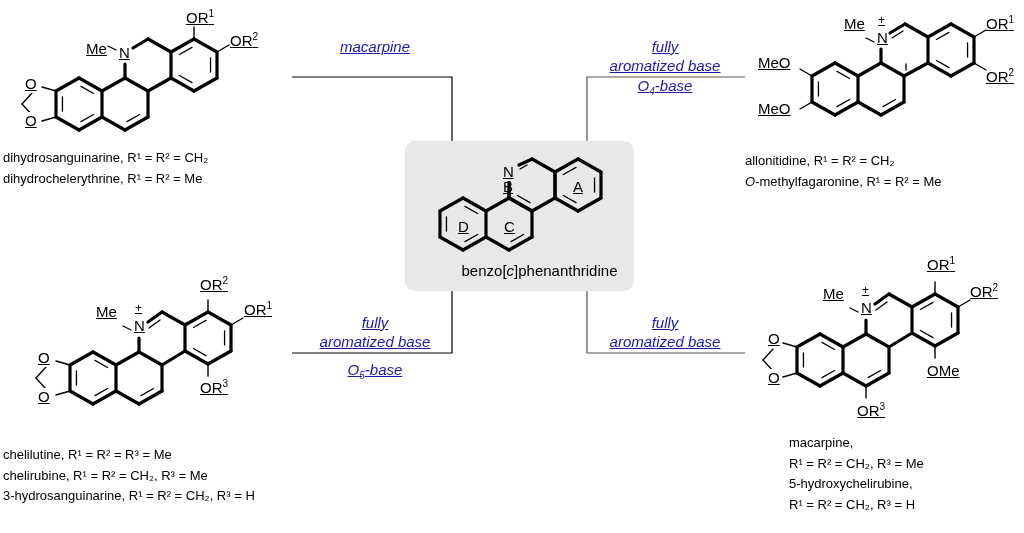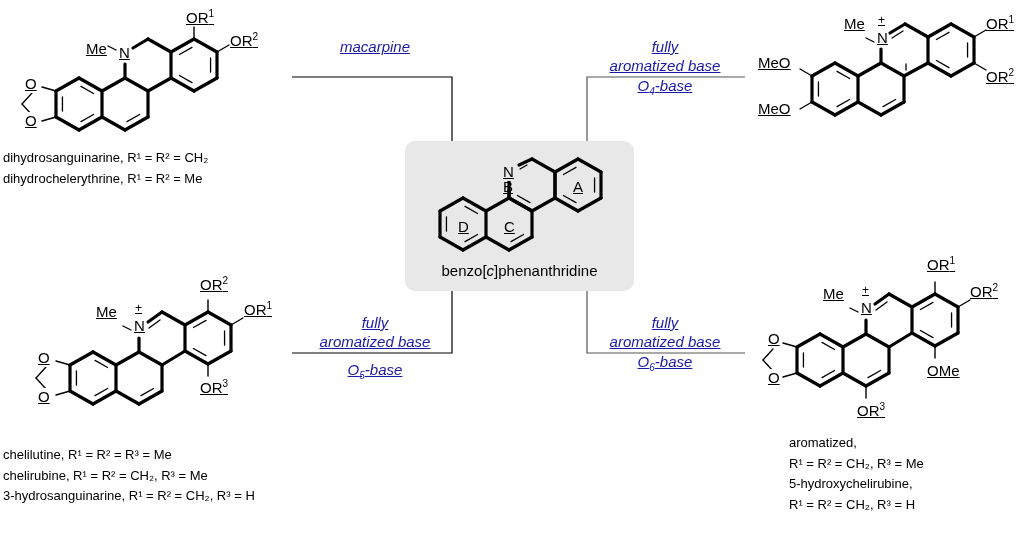--- a/index.html
+++ b/index.html
@@ -5,21 +5,21 @@
   html, body { margin: 0; padding: 0; background: #ffffff; }
   body { width: 1024px; height: 533px; position: relative; overflow: hidden;
          font-family: "Liberation Sans", sans-serif; color: #000; }
   #stage { position: absolute; left: 0; top: 0; width: 1024px; height: 533px; }
   .lbl { position: absolute; font-size: 15px; line-height: 18px; white-space: nowrap; text-decoration: underline; }
   .blue { color: #1a1aa6; font-style: italic; text-align: center; font-size: 15px; line-height: 19px; }
   .caption { position: absolute; font-size: 13px; line-height: 20.5px; white-space: nowrap; }
   .core-box { position: absolute; left: 405px; top: 141px; width: 229px; height: 150px;
               background: #e8e8e8; border-radius: 10px; }
   .core-name { position: absolute; left: 405px; top: 262px; width: 229px; text-align: center;
-               font-size: 15px; }
+               font-size: 15px; padding-left: 20px; }
 </style>
 </head>
 <body>
 
 <div id="stage">
   <div class="core-box"></div>
 
   <svg id="bonds" width="1024" height="533" style="position:absolute;left:0;top:0">
 
     <g stroke="#000" stroke-width="1.2" fill="none">
@@ -235,21 +235,20 @@
     <div style="margin-top:1px"><span>O</span><sub style="font-size:10px">4</sub><span>-base</span></div>
   </div>
   <div class="lbl blue" style="left:300px;top:313px;width:150px">
     <div>fully</div>
     <div>aromatized base</div>
     <div style="margin-top:9px"><span>O</span><sub style="font-size:10px">5</sub><span>-base</span></div>
   </div>
   <div class="lbl blue" style="left:590px;top:313px;width:150px">
     <div>fully</div>
     <div>aromatized base</div>
-    <div style="margin-top:1px"><span>O</span><sub style="font-size:10px">6</sub><span>-base</span></div>
   </div>
 
   <div class="lbl" style="left:86px;top:40px">Me</div>
   <div class="lbl" style="left:119px;top:44px;background:#fff">N</div>
   <div class="lbl" style="left:186px;top:5px"><span>OR</span><sup style="font-size:10px">1</sup></div>
   <div class="lbl" style="left:230px;top:28px"><span>OR</span><sup style="font-size:10px">2</sup></div>
   <div class="lbl" style="left:25px;top:75px;background:#fff">O</div>
   <div class="lbl" style="left:25px;top:112px;background:#fff">O</div>
 
   <div class="lbl" style="left:844px;top:15px">Me</div>
@@ -276,24 +275,28 @@
   <div class="lbl" style="left:970px;top:279px"><span>OR</span><sup style="font-size:10px">2</sup></div>
   <div class="lbl" style="left:927px;top:362px">OMe</div>
   <div class="lbl" style="left:857px;top:398px"><span>OR</span><sup style="font-size:10px">3</sup></div>
   <div class="lbl" style="left:768px;top:330px;background:#fff">O</div>
   <div class="lbl" style="left:768px;top:369px;background:#fff">O</div>
 
   <div class="caption" style="left:3px;top:148px">
     <div><span>dihydrosanguinarine</span><span>, R¹ = R² = CH₂</span></div>
     <div><span>dihydrochelerythrine</span><span>, R¹ = R² = Me</span></div>
   </div>
+  <div class="caption" style="left:745px;top:151px">
+    <div><span>allonitidine</span><span>, R¹ = R² = CH₂</span></div>
+    <div><i>O</i><span>-methylfagaronine</span><span>, R¹ = R² = Me</span></div>
+  </div>
   <div class="caption" style="left:3px;top:445px">
     <div><span>chelilutine</span><span>, R¹ = R² = R³ = Me</span></div>
     <div><span>chelirubine</span><span>, R¹ = R² = CH₂, R³ = Me</span></div>
     <div><span>3-hydrosanguinarine</span><span>, R¹ = R² = CH₂, R³ = H</span></div>
   </div>
   <div class="caption" style="left:789px;top:433px">
-    <div><span>aromatized,</span><span></span></div>
+    <div><span>macarpine,</span><span></span></div>
     <div><span></span><span>R¹ = R² = CH₂, R³ = Me</span></div>
     <div><span>5-hydroxychelirubine,</span><span></span></div>
     <div><span></span><span>R¹ = R² = CH₂, R³ = H</span></div>
   </div>
 </div>
 
 </body></html>

